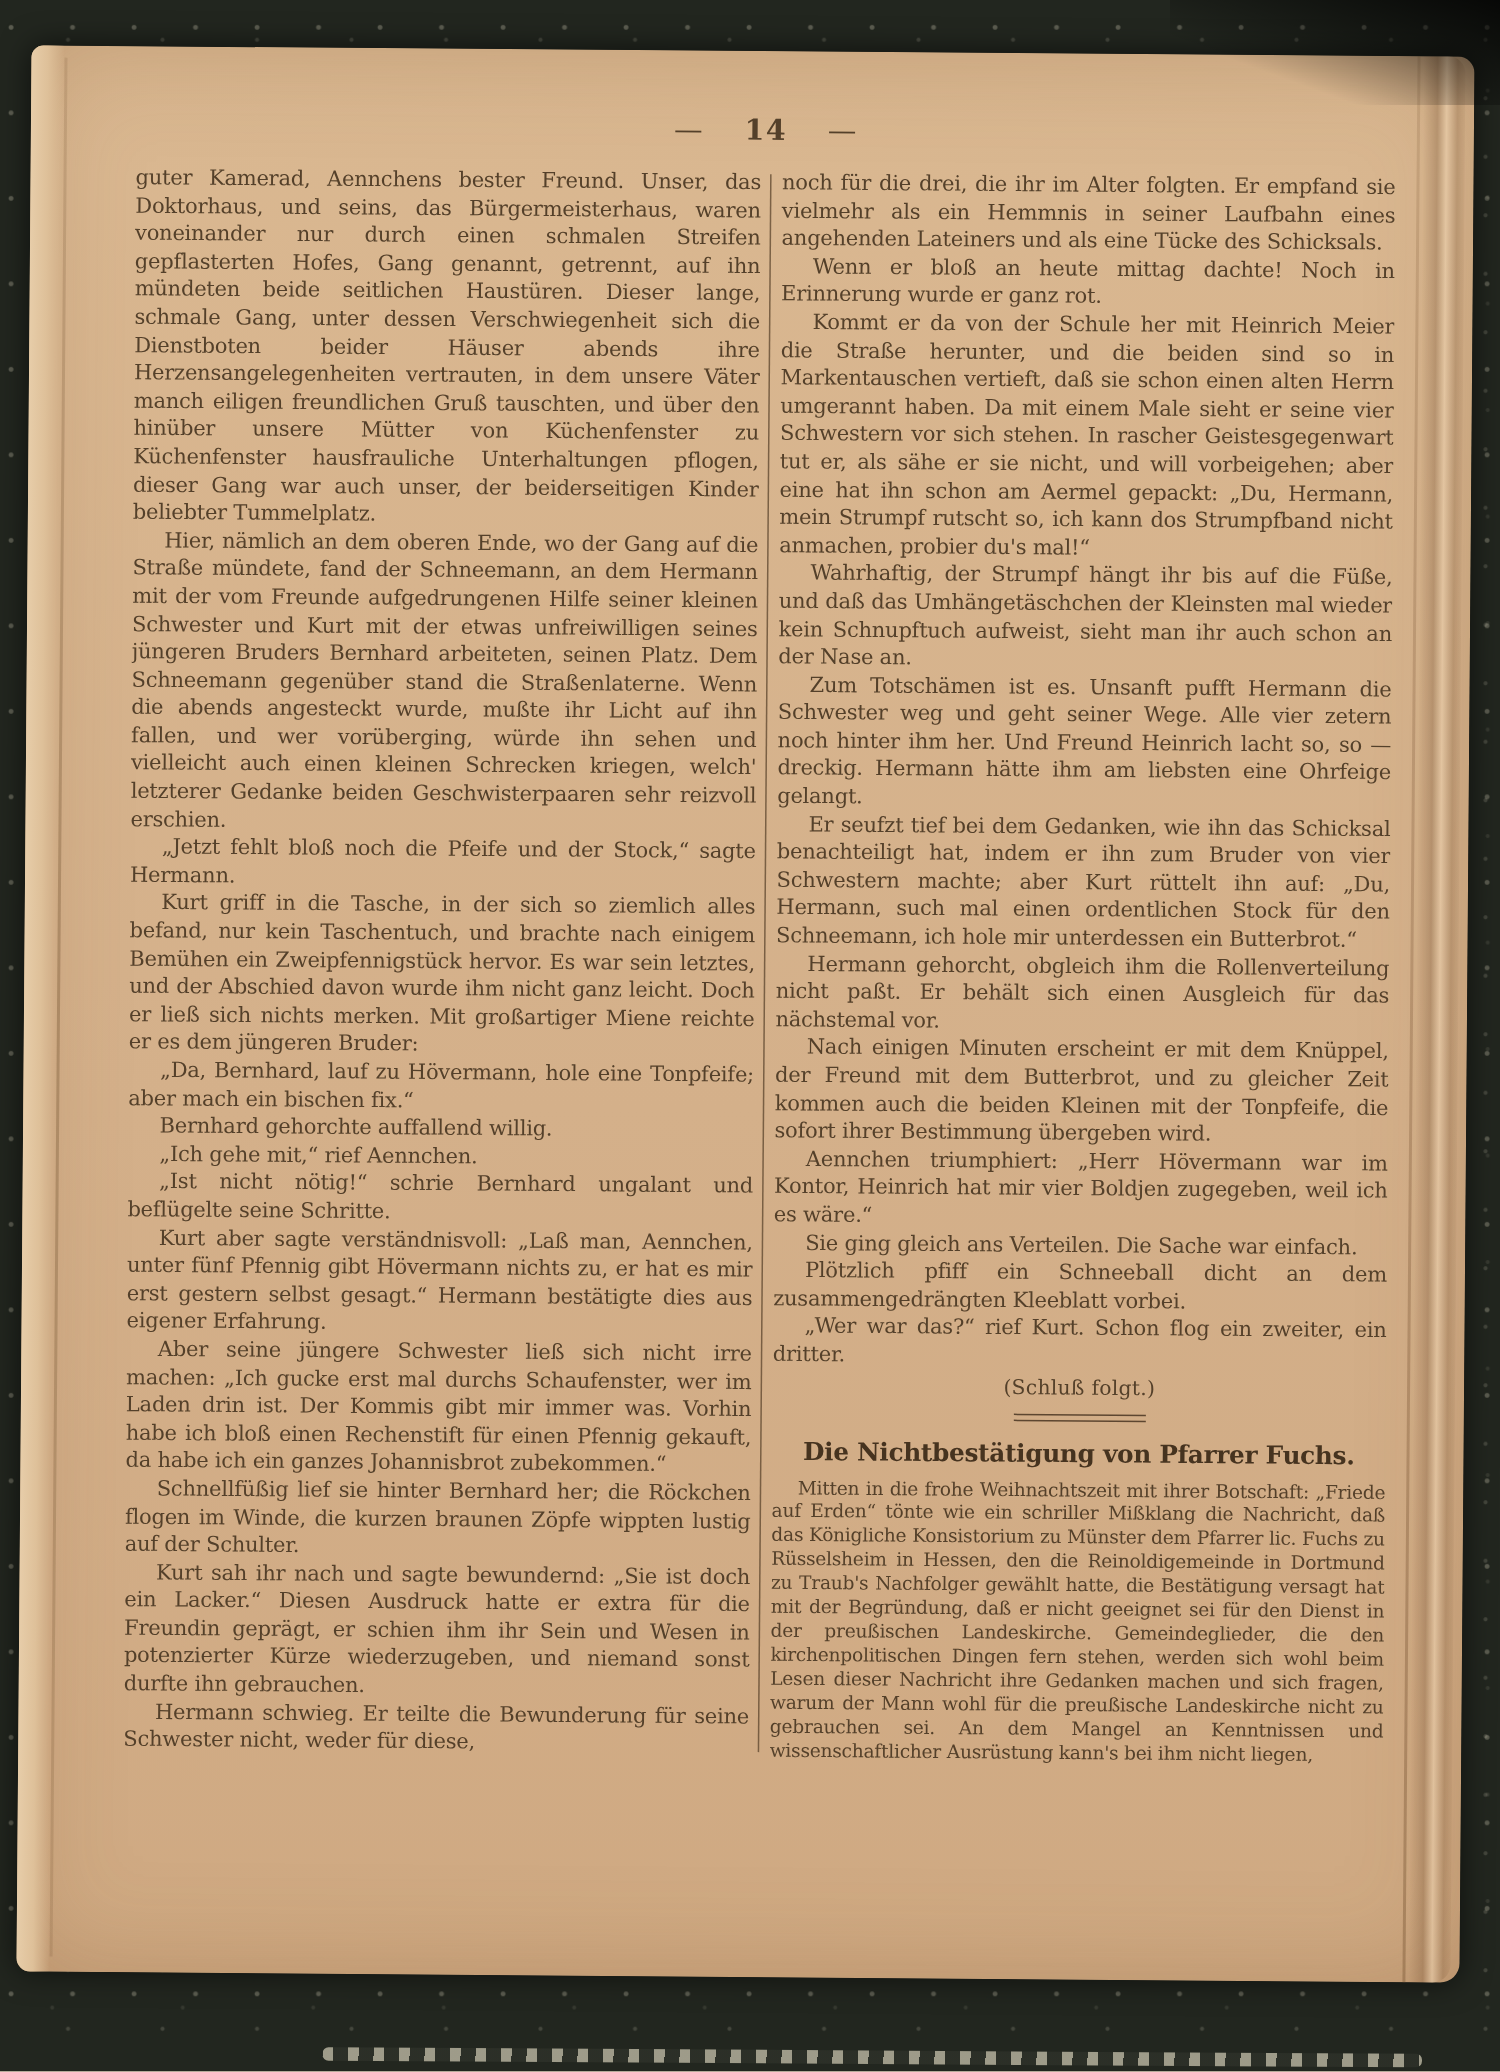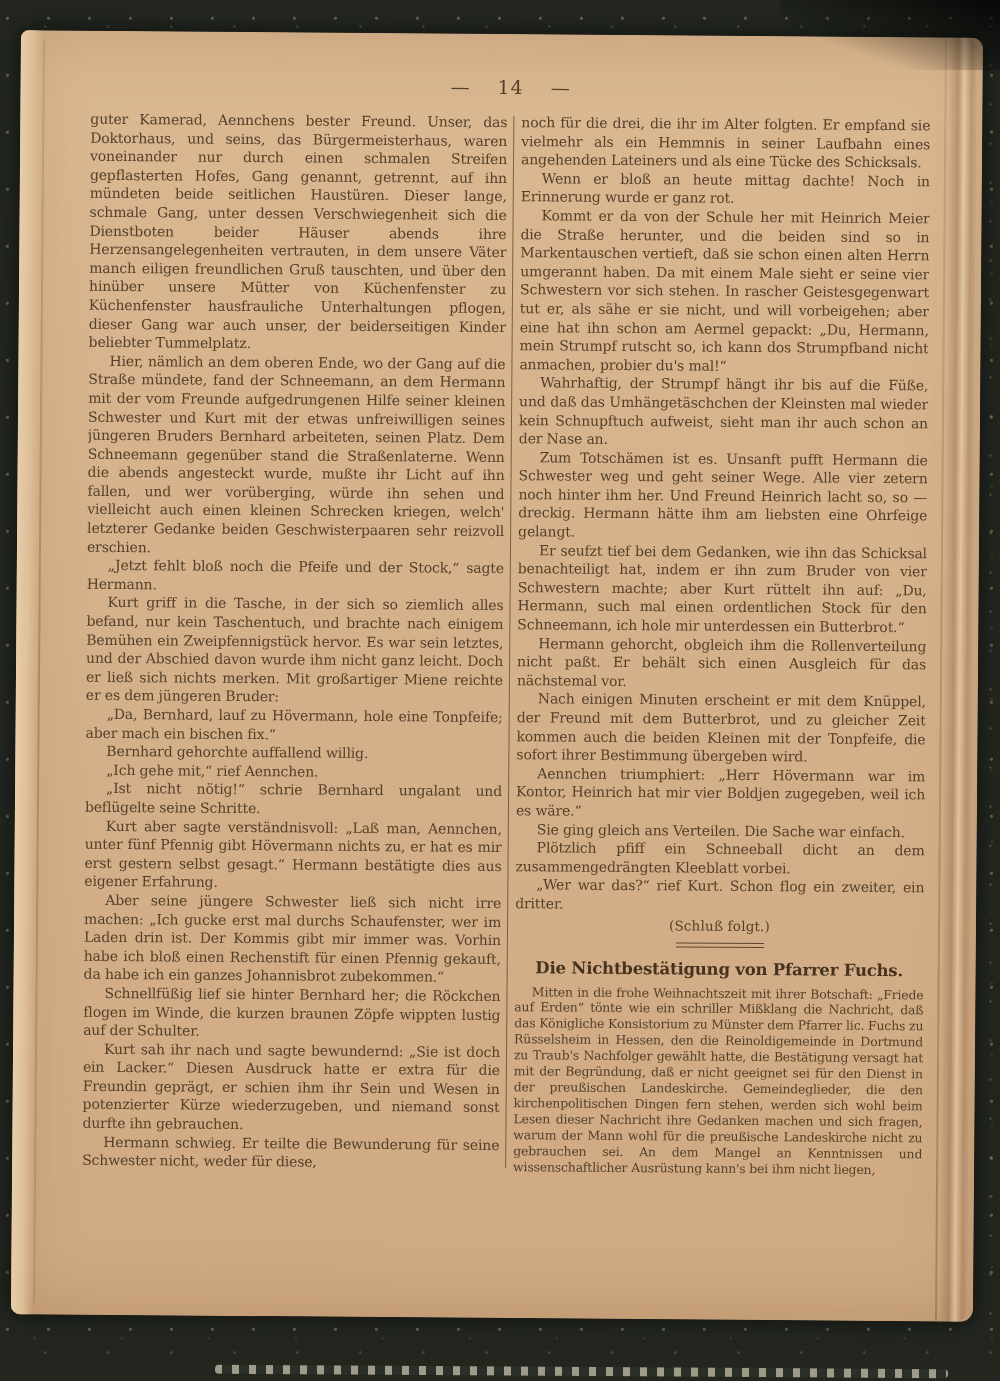--- a/index.html
+++ b/index.html
@@ -58,21 +58,21 @@
     background:linear-gradient(rgba(120,85,50,.18), rgba(120,85,50,.42));
   }
   
   .content{
     position:absolute;left:70px;right:52px;top:42px;bottom:26px;
     color:#54402a;overflow:hidden;
   }
   .page-header{
     text-align:center;font-size:19px;letter-spacing:1px;margin:0 0 15px 0;
   }
-  .page-header .num{margin:0 27px;}
+  .page-header .num{margin:0 27px;font-weight:bold;}
   .columns{display:flex;align-items:stretch;}
   .col{width:417px;}
   .col-right{flex:1;}
   .divider{width:1px;margin:3px 7px 6px 6px;background:rgba(86,64,40,.72);}
   p.para{
     margin:0;text-align:justify;font-size:14px;line-height:18.6px;
     text-indent:1.5em;letter-spacing:-.15px;
   }
   .col-left > p.para:first-child{text-indent:0;}
   .rc-paras > p.para:first-child{text-indent:0;}

